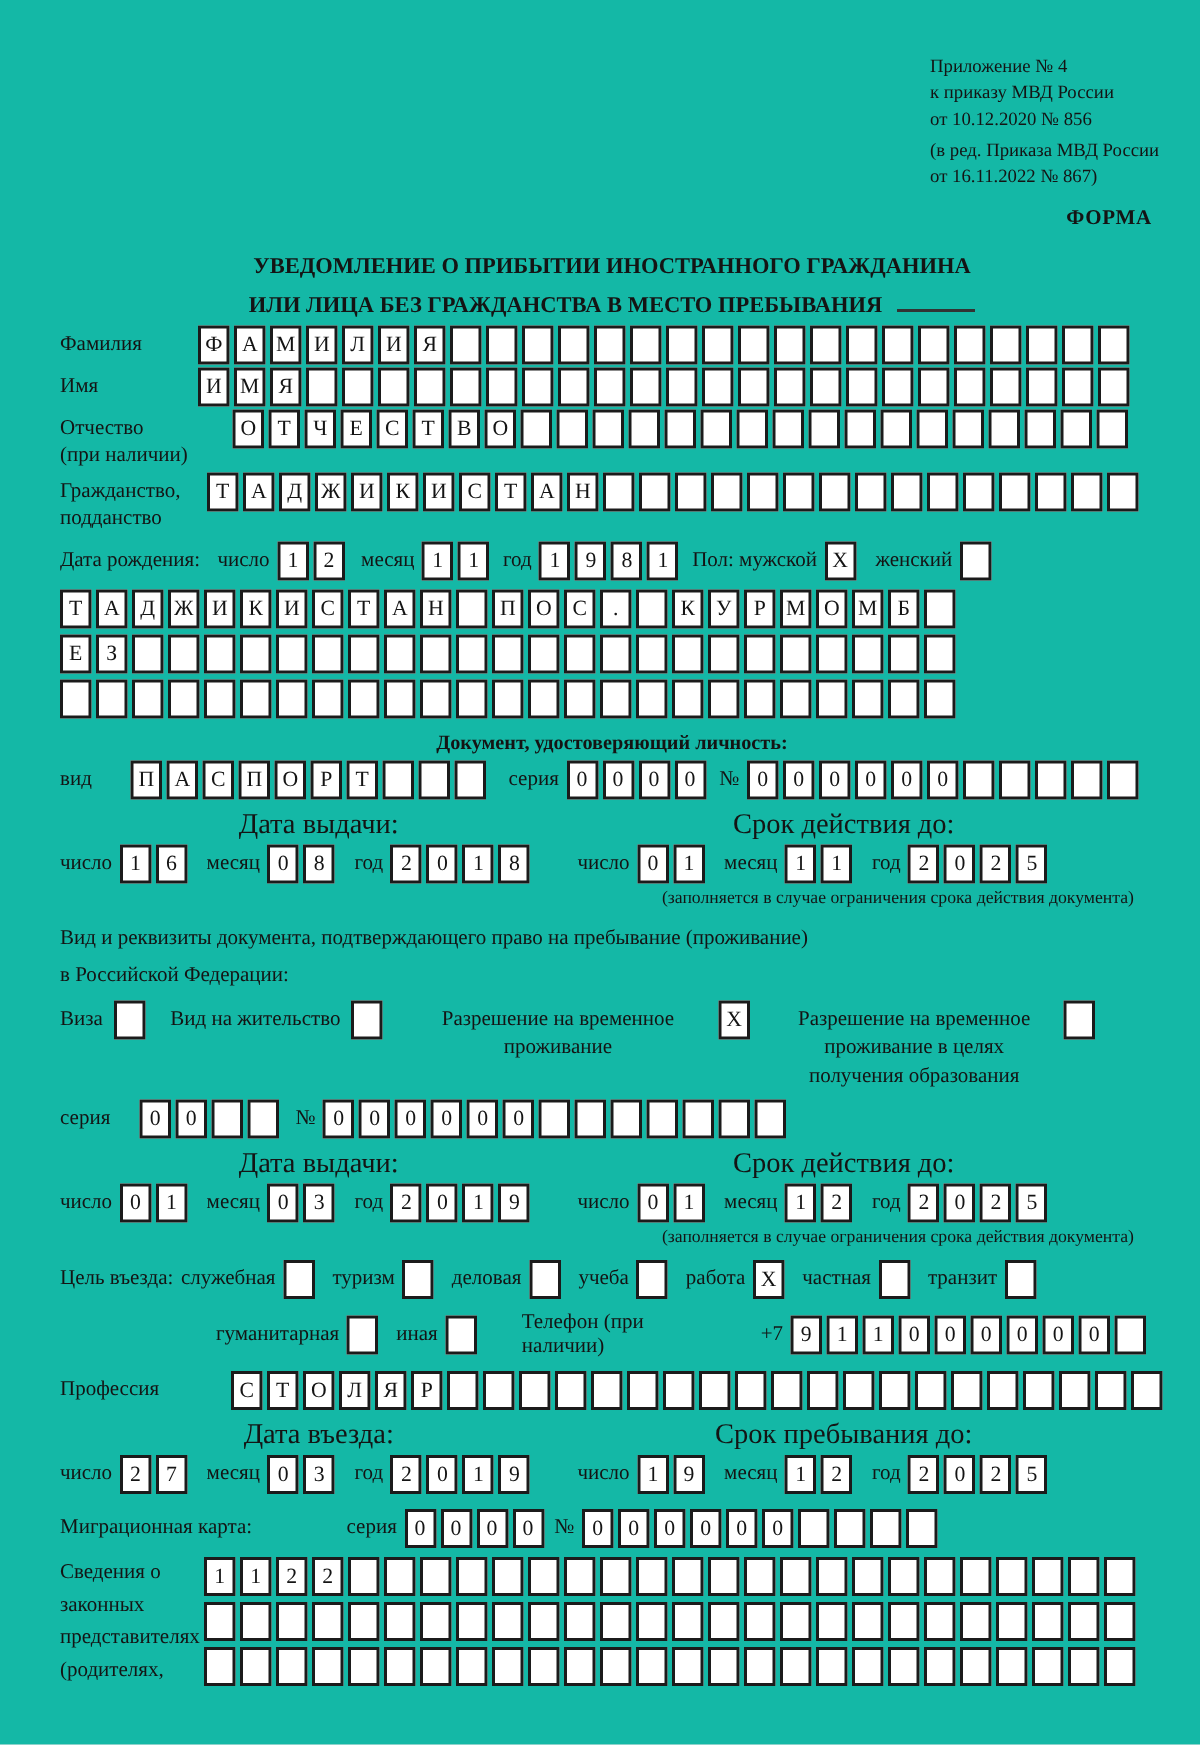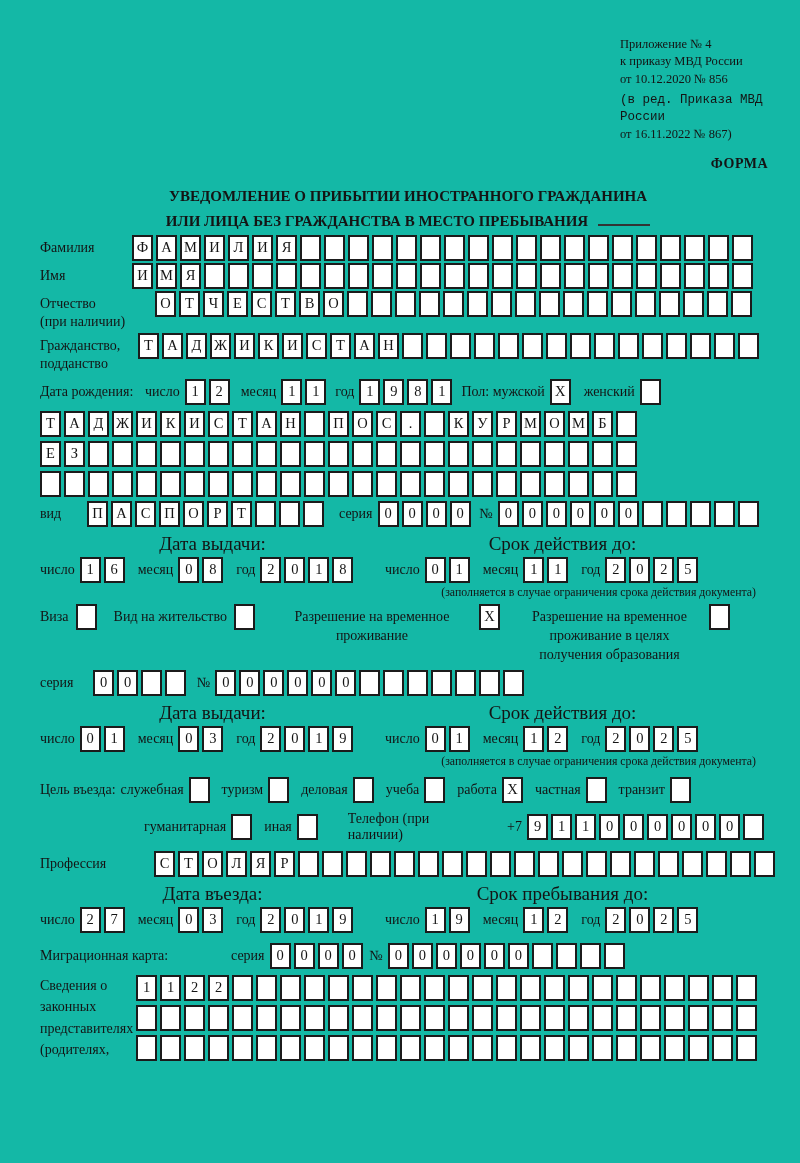--- a/index.html
+++ b/index.html
@@ -4,21 +4,21 @@
 <style>
   * { margin:0; padding:0; box-sizing:border-box; }
   html,body { background:#e8e8e8; }
   .page {
     width:800px; height:1163px; background:#14b8a6; color:#141414;
     font-family:"Liberation Serif","DejaVu Serif",serif;
     padding:36px 24px 16px 40px; overflow:hidden; position:relative;
     margin:0 auto;
   }
   .ref { margin-left:580px; font-size:12.5px; line-height:1.38; }
-  .ref .gap { margin-top:4px;font-family:Liberation Mono, monospace; }
+  .ref .gap { margin-top:4px; }
   .forma { text-align:right; padding-right:8px; font-weight:bold; font-size:14px; margin-top:12px; letter-spacing:.5px; }
   .title { text-align:center; font-weight:bold; font-size:15px; line-height:1.7; margin-top:12px; }
   .blank-underline { display:inline-block; width:52px; border-bottom:2px solid #333; margin-left:10px; vertical-align:baseline; }
   .sec1 { font-weight:bold; font-size:13.6px; margin-top:22px; margin-bottom:26px; letter-spacing:.2px; white-space:nowrap; }
 
   .frow { display:flex; align-items:flex-start; margin-bottom:2px; }
   .lbl { font-size:14px; line-height:18px; padding-top:4px; flex:none; }
   .w92{width:92px;} .w115{width:115px;} .w98{width:98px;}
   .cells { display:flex; flex-wrap:nowrap; }
   .cell {
@@ -324,20 +324,21 @@
           <span class="cell"></span>
           <span class="cell"></span>
           <span class="cell"></span>
           <span class="cell"></span>
           <span class="cell"></span>
           <span class="cell"></span>
         </div>
     </div>
   </div>
 
+  <div class="doc-heading">Документ, удостоверяющий личность:</div>
 
   <div class="inline-row">
     <span class="t" style="width:42px;">вид</span>
     <span class="cells">
         <span class="cell">П</span>
         <span class="cell">А</span>
         <span class="cell">С</span>
         <span class="cell">П</span>
         <span class="cell">О</span>
         <span class="cell">Р</span>
@@ -410,20 +411,24 @@
             <span class="cell">2</span>
             <span class="cell">0</span>
             <span class="cell">2</span>
             <span class="cell">5</span>
           </span>
       </div>
     </div>
   </div>
   <div class="note">(заполняется в случае ограничения срока действия документа)</div>
 
+  <div class="intro">
+    <div>Вид и реквизиты документа, подтверждающего право на пребывание (проживание)</div>
+    <div>в Российской Федерации:</div>
+  </div>
 
   <div class="permit-row">
     <span class="opt">
       <span class="olbl">Виза</span>
       <span class="cells">
           <span class="cell"></span>
         </span>
     </span>
     <span class="opt">
       <span class="olbl">Вид на жительство</span>

